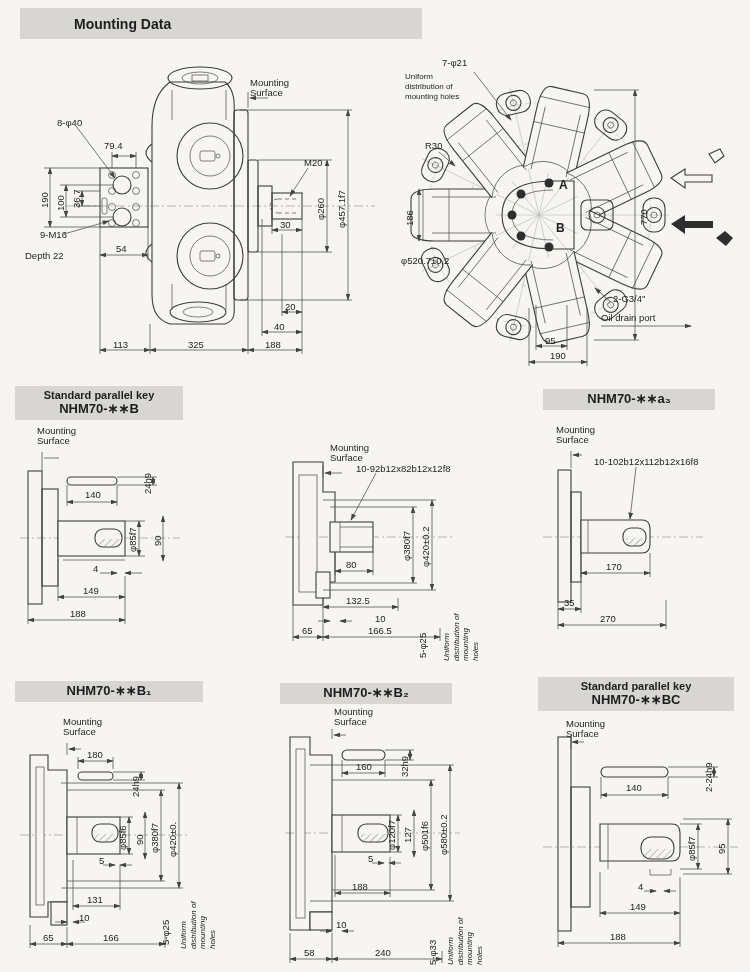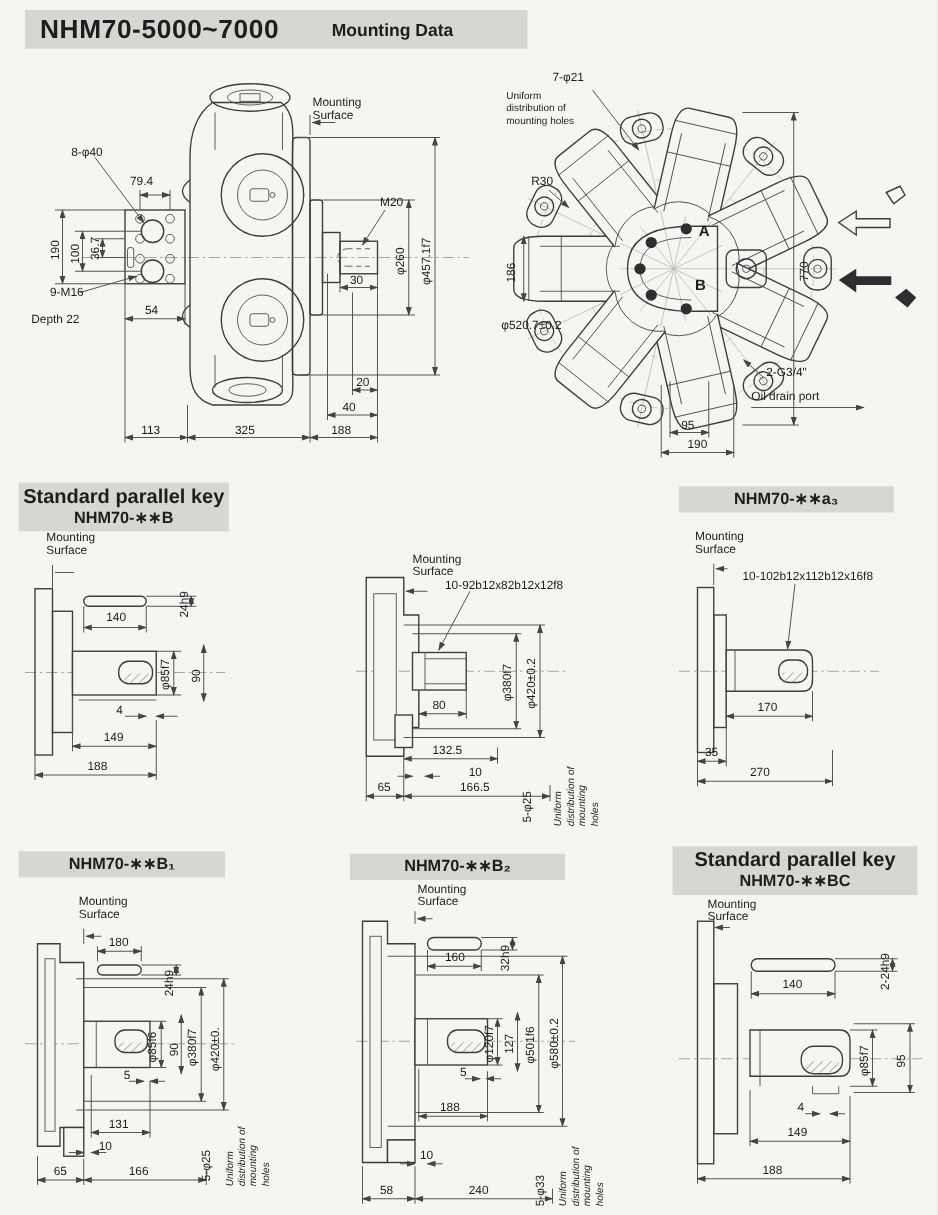--- a/index.html
+++ b/index.html
@@ -5,21 +5,21 @@
   html,body{margin:0;padding:0;background:#dddbd6;}
   #page{position:relative;width:750px;height:972px;background:#f6f5f2;overflow:hidden;
         font-family:"Liberation Sans",sans-serif;color:#1d1d1d;}
   .abs{position:absolute;}
   #hdr{position:absolute;left:20px;top:8px;width:402px;height:31px;background:#d8d6d2;
        display:flex;align-items:center;padding:0 12px;box-sizing:border-box;}
   #hdr .t{font-size:21px;font-weight:bold;letter-spacing:.5px;}
   #hdr .s{font-size:14px;font-weight:bold;margin-left:42px;}
   .panel{position:absolute;}
   .pbar{background:#d8d6d2;text-align:center;font-weight:bold;line-height:1.15;padding:3px 0;}
-  .pbar .l1{font-size:16px;}
+  .pbar .l1{font-size:11px;}
   .pbar .l2{font-size:13px;}
   .pdraw{position:absolute;left:0;}
   .lb{position:absolute;font-size:9.5px;font-style:normal;white-space:nowrap;line-height:1.1;}
   .big{font-size:12px;font-weight:bold;}
   .v{transform:rotate(-90deg);transform-origin:0 0;}
   .ms{width:60px;white-space:normal;}
   .ublock{width:56px;white-space:normal;font-size:8px;line-height:1.25;}
   .vblock{position:absolute;width:54px;white-space:normal;font-size:8px;line-height:1.2;
           transform:rotate(-90deg);transform-origin:0 0;}
   svg{position:absolute;left:0;top:0;}
@@ -30,21 +30,20 @@
   .cn{stroke:#b9b9b9;stroke-width:.6;fill:none;}
   .bgf{fill:#f6f5f2;}
   .drk{fill:#2e2e2e;stroke:none;}
 </style>
 </head>
 <body>
 
 <div id="page">
 
   <div id="hdr">
-    <span class="t">NHM70-5000~7000</span>
     <span class="s">Mounting Data</span>
   </div>
 
   <div class="abs" style="left:10px;top:48px;width:410px;height:340px">
     <svg width="410" height="340">
       <defs>
         <marker id="a1" markerWidth="9" markerHeight="8" refX="8" refY="3" orient="auto-start-reverse">
           <path d="M0,0L9,3L0,6Z" fill="#444"></path>
           </marker>
       </defs>
@@ -467,21 +466,21 @@
       </svg>
       <i class="lb ms" style="left:18px;top:10px">Mounting Surface</i>
       <i class="lb" style="left:56px;top:42px">10-102b12x112b12x16f8</i>
       <i class="lb" style="left:68px;top:147px">170</i>
       <i class="lb" style="left:26px;top:183px">35</i>
       <i class="lb" style="left:62px;top:199px">270</i>
     </div>
   </div>
 
   <div class="panel" style="left:15px;top:681px;width:250px;height:291px">
-    <div class="pbar" style="width:165px">
+    <div class="pbar" style="width:188px">
       <div class="l1"></div>
       <div class="l2">NHM70-∗∗B₁</div>
     </div>
     <div class="pdraw" style="top:24px;width:250px;height:267px">
       <svg width="250" height="267">
         <defs>
           <marker id="a6" markerWidth="9" markerHeight="8" refX="8" refY="3" orient="auto-start-reverse">
               <path d="M0,0L9,3L0,6Z" fill="#444"></path>
             </marker>
           <pattern id="h6" width="5" height="5" patternUnits="userSpaceOnUse" patternTransform="rotate(45)">

